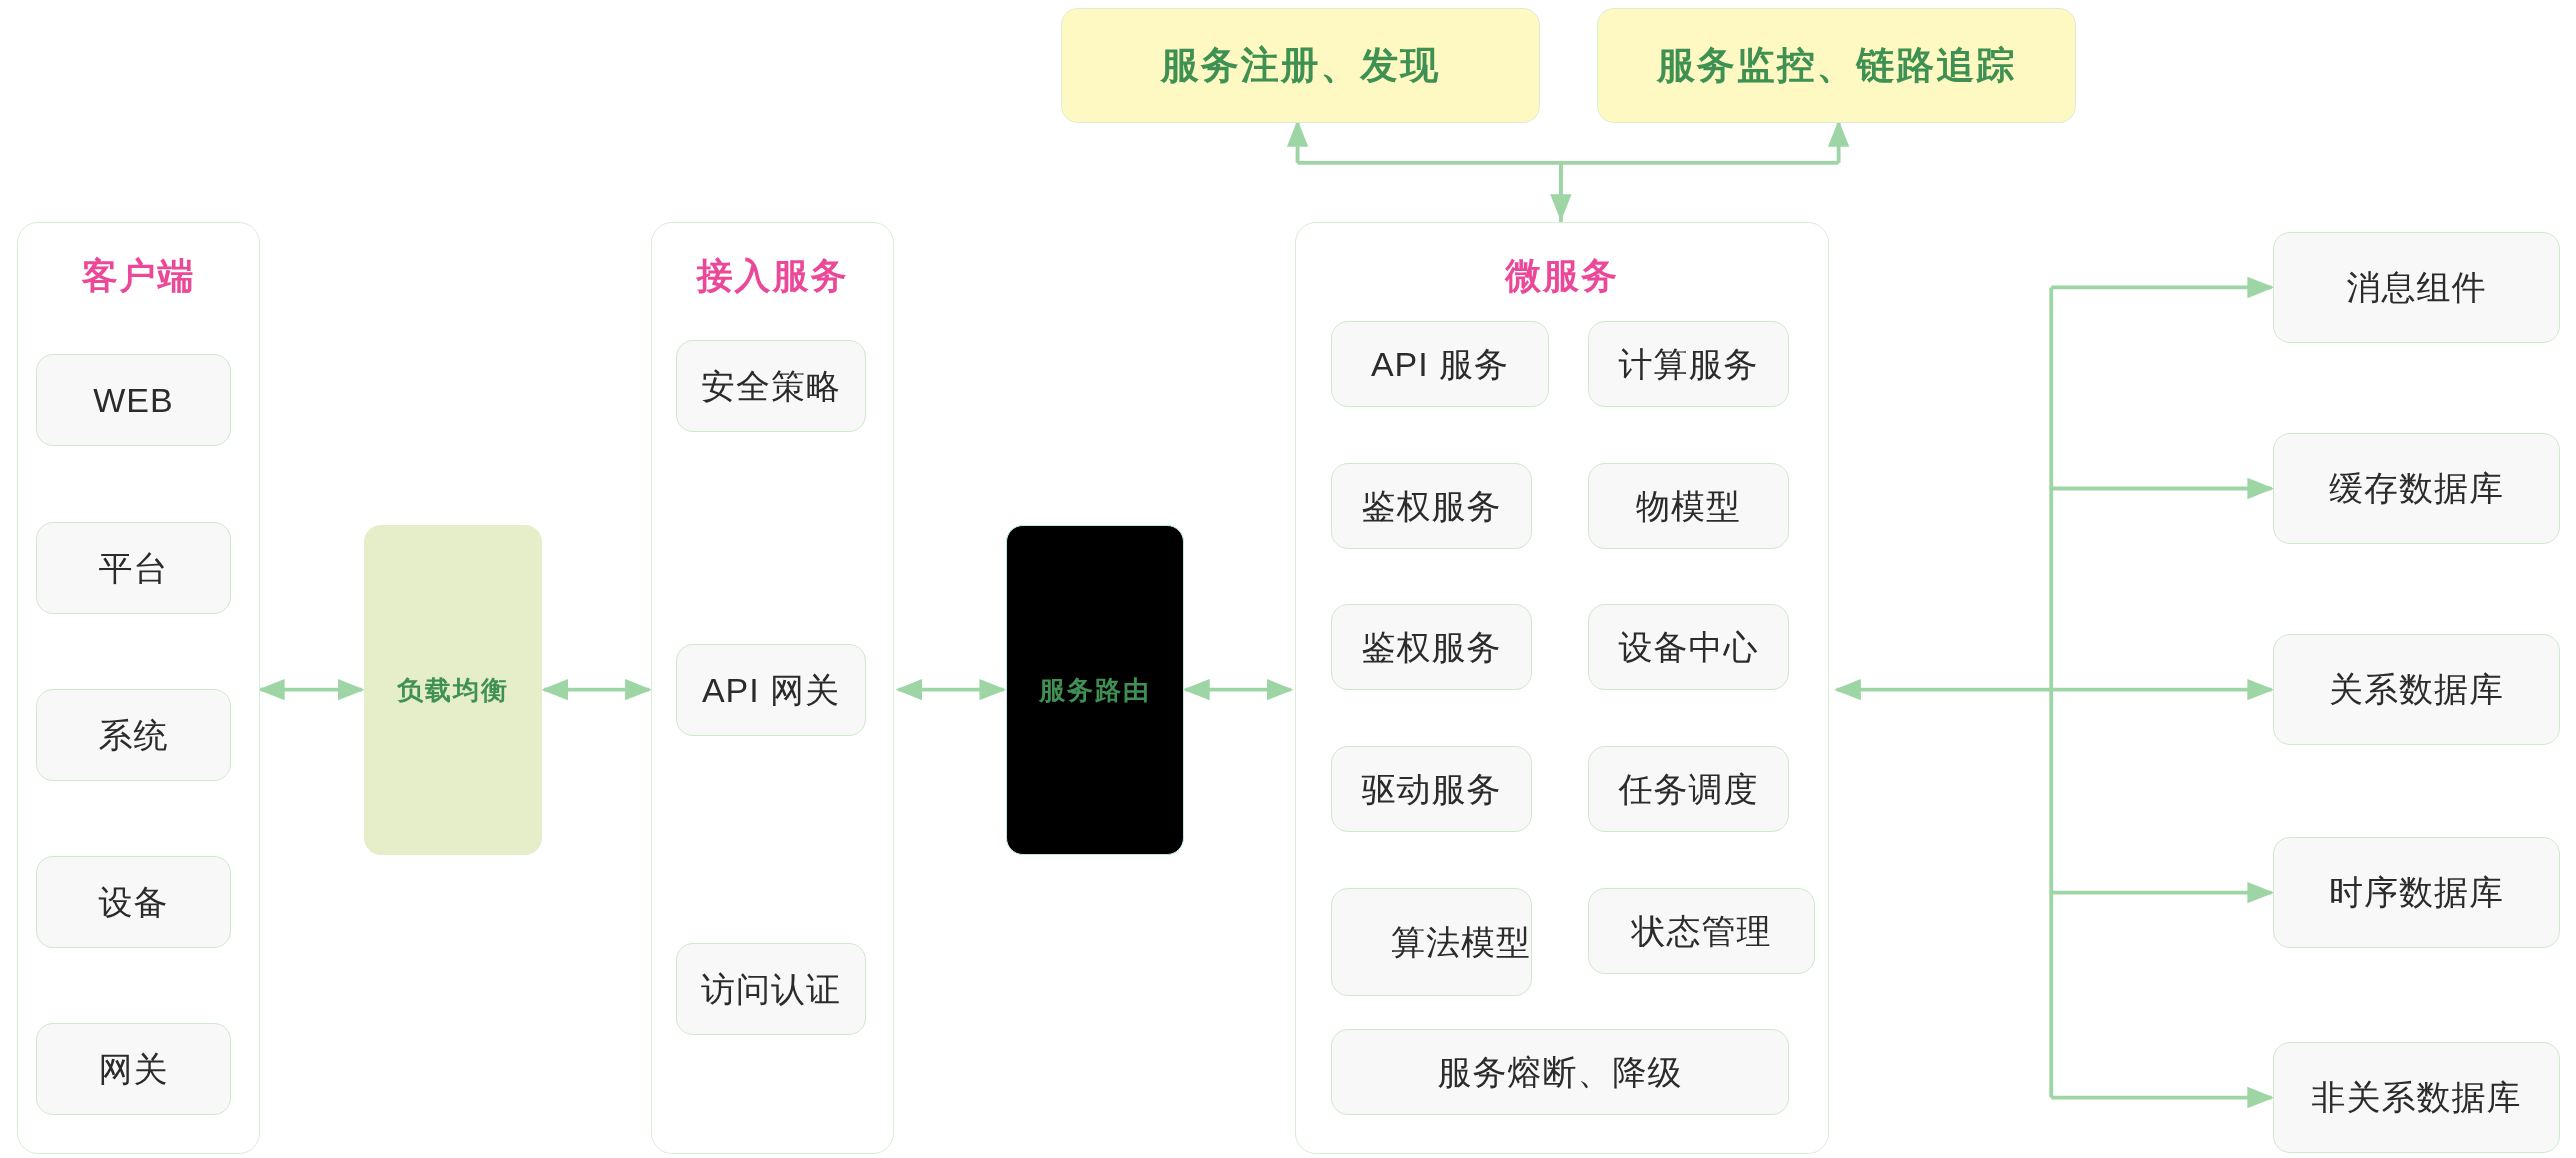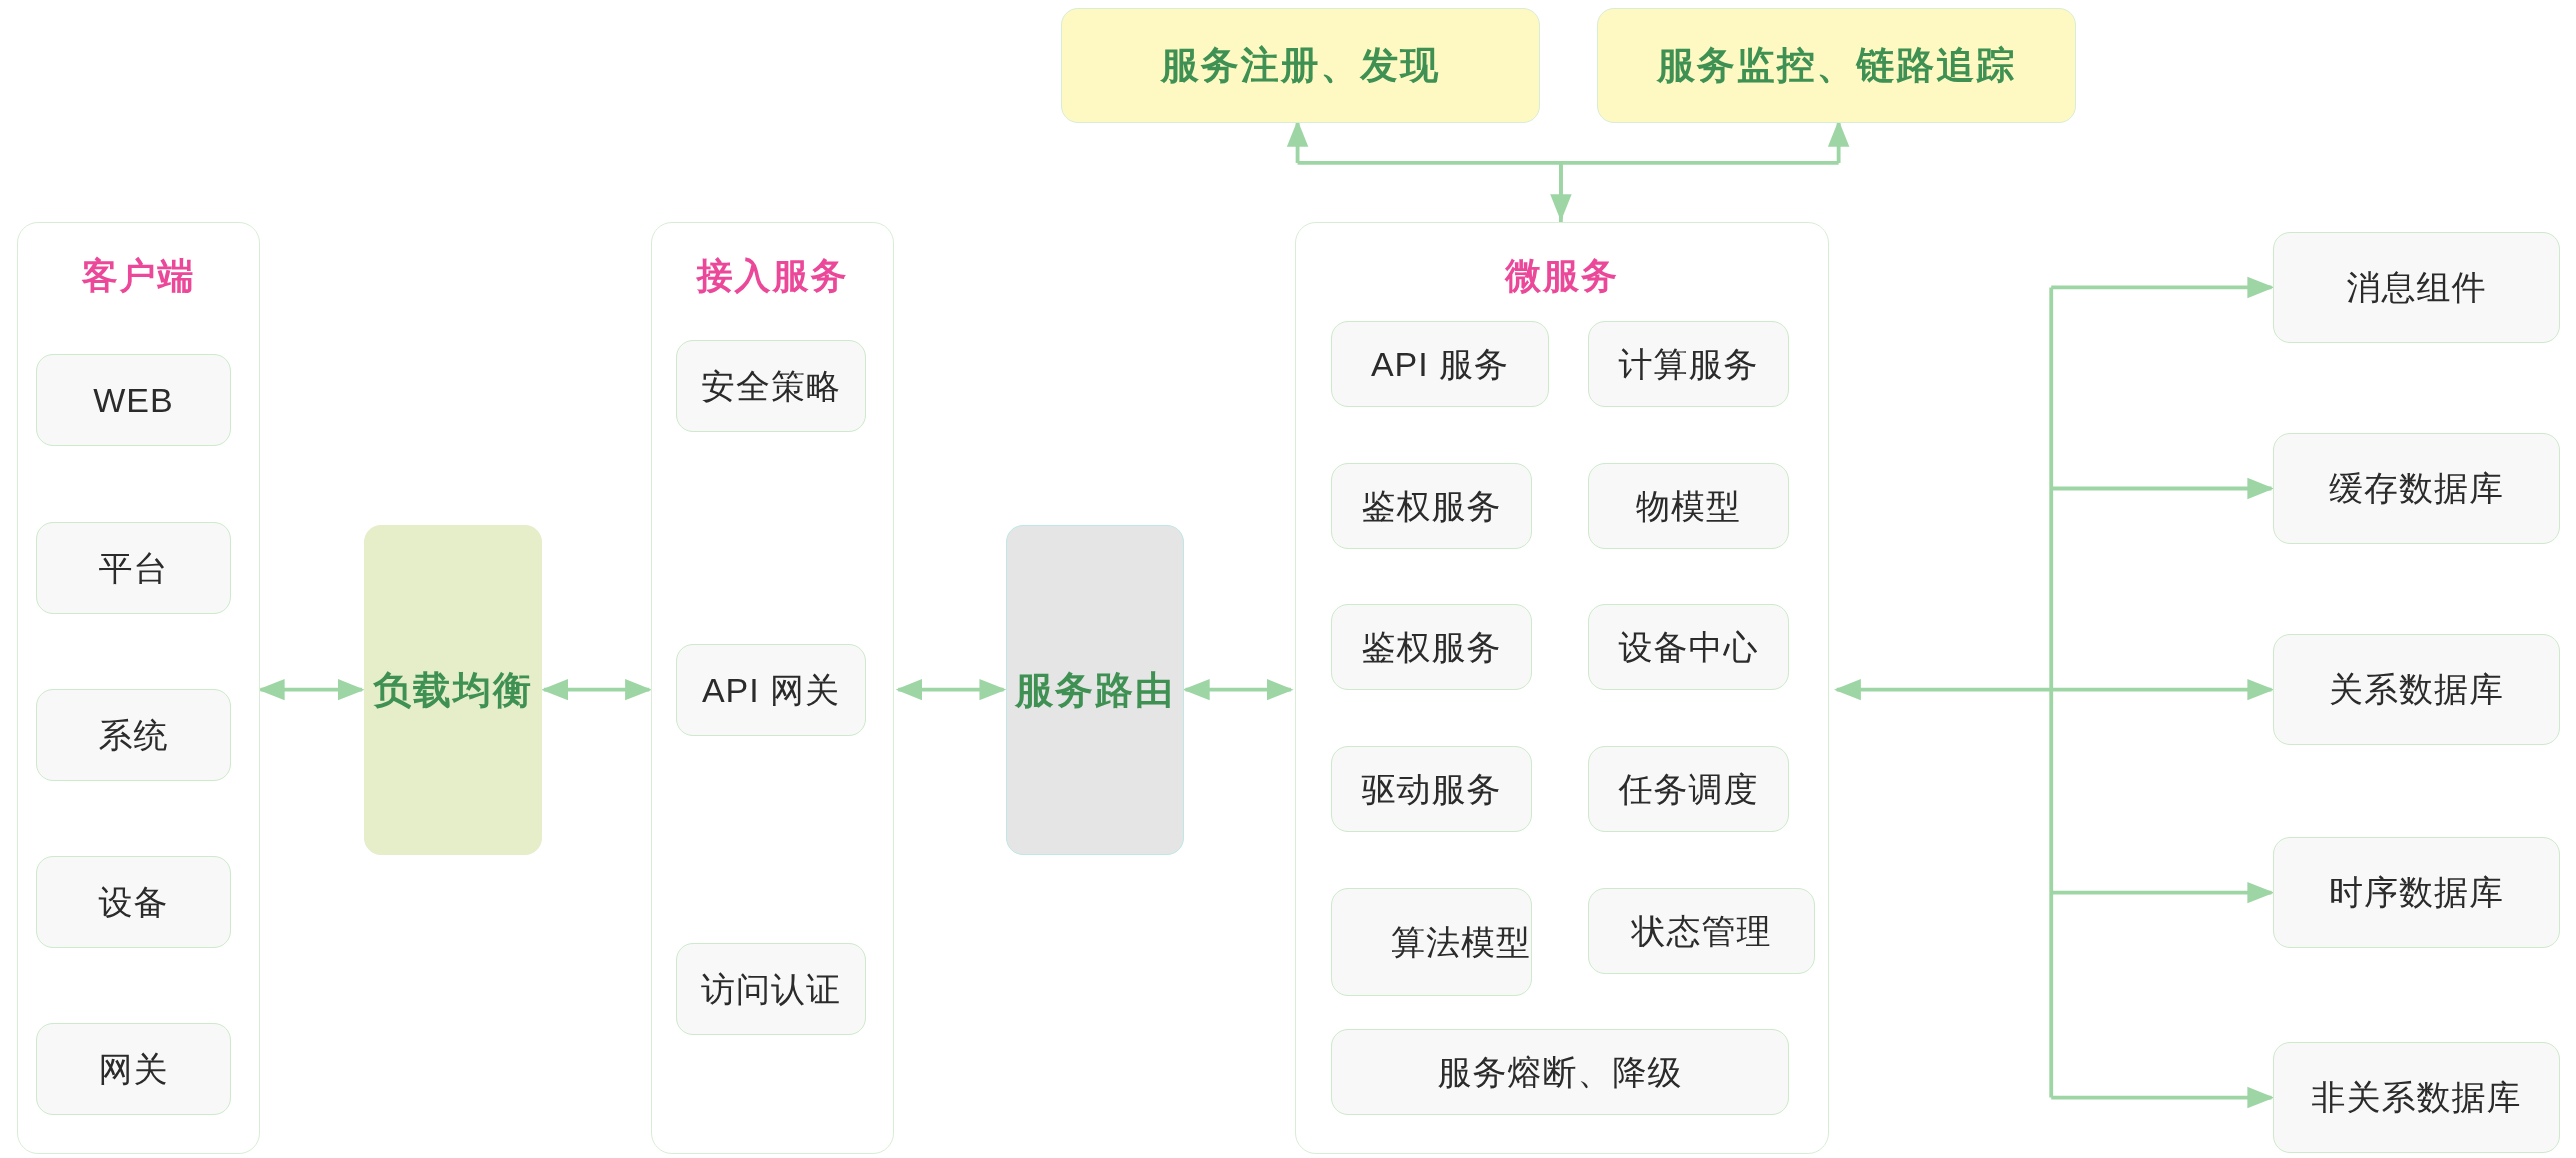--- a/index.html
+++ b/index.html
@@ -58,27 +58,27 @@
 
   
   .accent {
     position: absolute;
     box-sizing: border-box;
     display: flex;
     align-items: center;
     justify-content: center;
     text-align: center;
     border-radius: 17px;
-    font-size: 38px;
+    font-size: 26px;
     font-weight: 700;
     letter-spacing: 1.9px;
     color: #3f9153;
   }
   .accent.olive  { background: #e6edc9; border: 1.9px solid #e6edc9; }
-  .accent.teal   { background: #e5e5e5; border: 1.9px solid #bde8e5; }
+  .accent.teal   { background: #000000; border: 1.9px solid #bde8e5; }
   .accent.purple {
     background: #fef9c3;
     border: 1.9px solid #d7eed4;
     color: #3f9153;
     font-size: 38px;
   }
 
   
   #wires {
     position: absolute;

